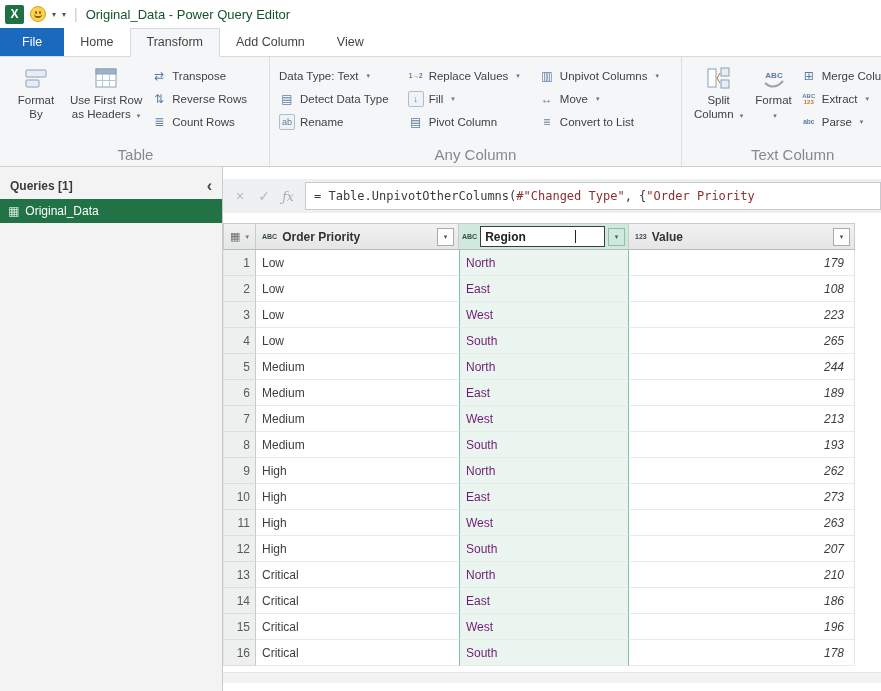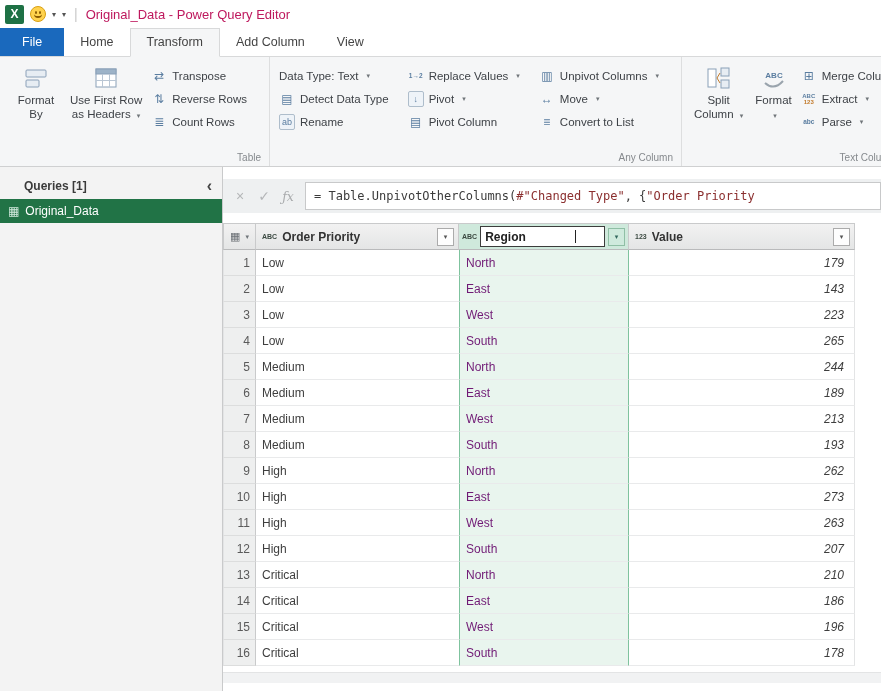--- a/index.html
+++ b/index.html
@@ -10,50 +10,50 @@
   
   .titlebar{height:28px;display:flex;align-items:center;gap:6px;padding-left:5px;background:#fff;flex:0 0 auto;}
   .excel-icon{width:19px;height:19px;background:#1e7145;color:#fff;font-weight:bold;font-size:12px;
     display:flex;align-items:center;justify-content:center;border-radius:2px;}
   .smiley{width:16px;height:16px;border-radius:50%;background:#ffd24d;border:1px solid #d9a013;position:relative;}
   .smiley .eye{position:absolute;width:2px;height:3px;background:#8a5a00;border-radius:50%;top:4px;}
   .smiley .eye.l{left:4px;}.smiley .eye.r{right:4px;}
   .smiley .mouth{position:absolute;left:3px;right:3px;bottom:3px;height:4px;border-bottom:2px solid #8a5a00;border-radius:0 0 8px 8px;}
   .tb-caret{font-size:8px;color:#555;}
   .tb-sep{color:#c9c9c9;font-size:14px;margin:0 2px;font-weight:100;}
-  .title-text{font-size:13px;color:#be185d;}
+  .title-text{font-size:13px;color:#14532d;}
 
   
   .tabrow{height:29px;display:flex;align-items:stretch;background:#fff;border-bottom:1px solid #d8d9da;flex:0 0 auto;}
   .tab{padding:0 16px;line-height:28px;font-size:12.5px;color:#444;cursor:default;white-space:nowrap;}
   .tab.file{background:var(--file-tab,#1a69bd);color:#fff;padding:0 22px;}
   .tab.active{background:#f5f6f7;border:1px solid #d8d9da;border-bottom:1px solid #f5f6f7;margin-bottom:-1px;line-height:26px;z-index:2;}
 
   
   .ribbon{height:110px;background:#f5f6f7;border-bottom:1px solid #cfd0d1;display:flex;flex:0 0 auto;overflow:hidden;padding-left:2px;}
   .rgroup{display:flex;flex-direction:column;border-right:1px solid #dddedf;padding:3px 6px 0 6px;flex:0 0 auto;}
   .rgroup-content{display:flex;flex:1;align-items:flex-start;}
-  .rgroup-label{text-align:right;font-size:10px;color:#85898d;padding:2px 2px 3px;}
+  .rgroup-label{text-align:center;font-size:15px;color:#85898d;padding:2px 2px 3px;}
   .bigbtn{display:flex;flex-direction:column;align-items:center;padding:5px 6px 2px;gap:3px;
     font-size:11.5px;line-height:1.2;text-align:center;color:#3e4247;min-width:46px;}
   .bigbtn.w50{max-width:56px;}
   .smallstack{display:flex;flex-direction:column;padding-top:4px;margin-right:8px;}
   .smallbtn{height:23px;display:flex;align-items:center;gap:5px;padding:0 8px 0 3px;font-size:11.5px;color:#3e4247;white-space:nowrap;}
   .mini{width:16px;height:16px;display:flex;align-items:center;justify-content:center;font-size:12px;color:#5a7da0;flex:0 0 16px;}
   .mini.txt{font-size:6.5px;font-weight:bold;letter-spacing:0;}
   .mini.box{border:1px solid #aebdcb;background:#eef3f8;font-size:9px;border-radius:2px;}
   .mini.stack{flex-direction:column;line-height:1;font-size:6px;font-weight:bold;justify-content:center;}
   .mini.stack .t{color:#5a7da0;}.mini.stack .b{color:#c27b2c;}
   .caret{font-size:7px;color:#70757a;margin-left:3px;}
 
   
   .main{flex:1;display:flex;min-height:0;}
   .sidebar{width:223px;flex:0 0 223px;background:#f3f3f3;border-right:1px solid #c9cacb;display:flex;flex-direction:column;}
   .sb-header{margin-top:6px;height:26px;display:flex;align-items:center;justify-content:space-between;
-    padding:0 10px 0 24px;font-size:12px;font-weight:bold;color:#3b3b3b;}
+    padding:0 10px 0 10px;font-size:12px;font-weight:bold;color:#3b3b3b;}
   .sb-collapse{font-size:16px;color:#444;font-weight:bold;line-height:1;}
   .query-item{height:24px;display:flex;align-items:center;gap:6px;background:var(--query-selected,#217346);
     color:#fff;font-size:12px;padding-left:8px;}
   .q-icon{font-size:12px;color:#cfe8db;}
 
   .content{flex:1;display:flex;flex-direction:column;min-width:0;background:#fff;}
   .formula-row{margin-top:12px;height:34px;background:#eef0f1;display:flex;align-items:center;padding-left:6px;gap:2px;flex:0 0 auto;}
   .f-btn{width:22px;text-align:center;color:#b4b6b8;font-size:14px;}
   .f-btn.fx{font-style:italic;font-family:"DejaVu Serif","Liberation Serif",serif;font-size:12.5px;color:#a9abad;}
   .formula-input{flex:1;height:28px;background:#fff;border:1px solid #c8c9ca;margin-left:4px;display:flex;align-items:center;
@@ -181,21 +181,21 @@
           </div>
         </div>
         <div class="smallstack">
           <div class="smallbtn">
             <span class="mini txt">1→2</span>
             <span>Replace Values</span>
             <span class="caret">▾</span>
           </div>
           <div class="smallbtn">
             <span class="mini box">↓</span>
-            <span>Pivot</span>
+            <span>Fill</span>
             <span class="caret">▾</span>
           </div>
           <div class="smallbtn">
             <span class="mini">▤</span>
             <span>Pivot Column</span>
           </div>
         </div>
         <div class="smallstack">
           <div class="smallbtn">
             <span class="mini">▥</span>
@@ -324,21 +324,21 @@
     <div class="cell priority">Low</div>
     <div class="cell region">North</div>
     <div class="cell value">179</div>
     <div class="cell fillc"></div>
   </div>
 
   <div class="grow">
     <div class="cell num">2</div>
     <div class="cell priority">Low</div>
     <div class="cell region">East</div>
-    <div class="cell value">143</div>
+    <div class="cell value">108</div>
     <div class="cell fillc"></div>
   </div>
 
   <div class="grow">
     <div class="cell num">3</div>
     <div class="cell priority">Low</div>
     <div class="cell region">West</div>
     <div class="cell value">223</div>
     <div class="cell fillc"></div>
   </div>

